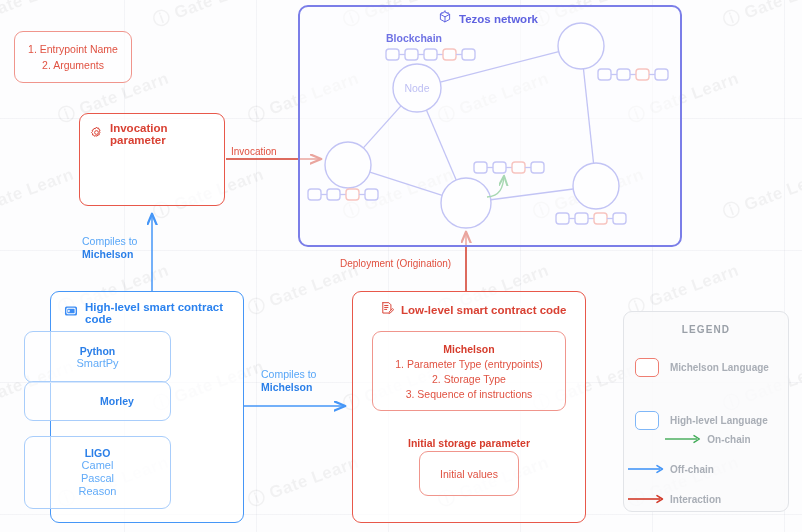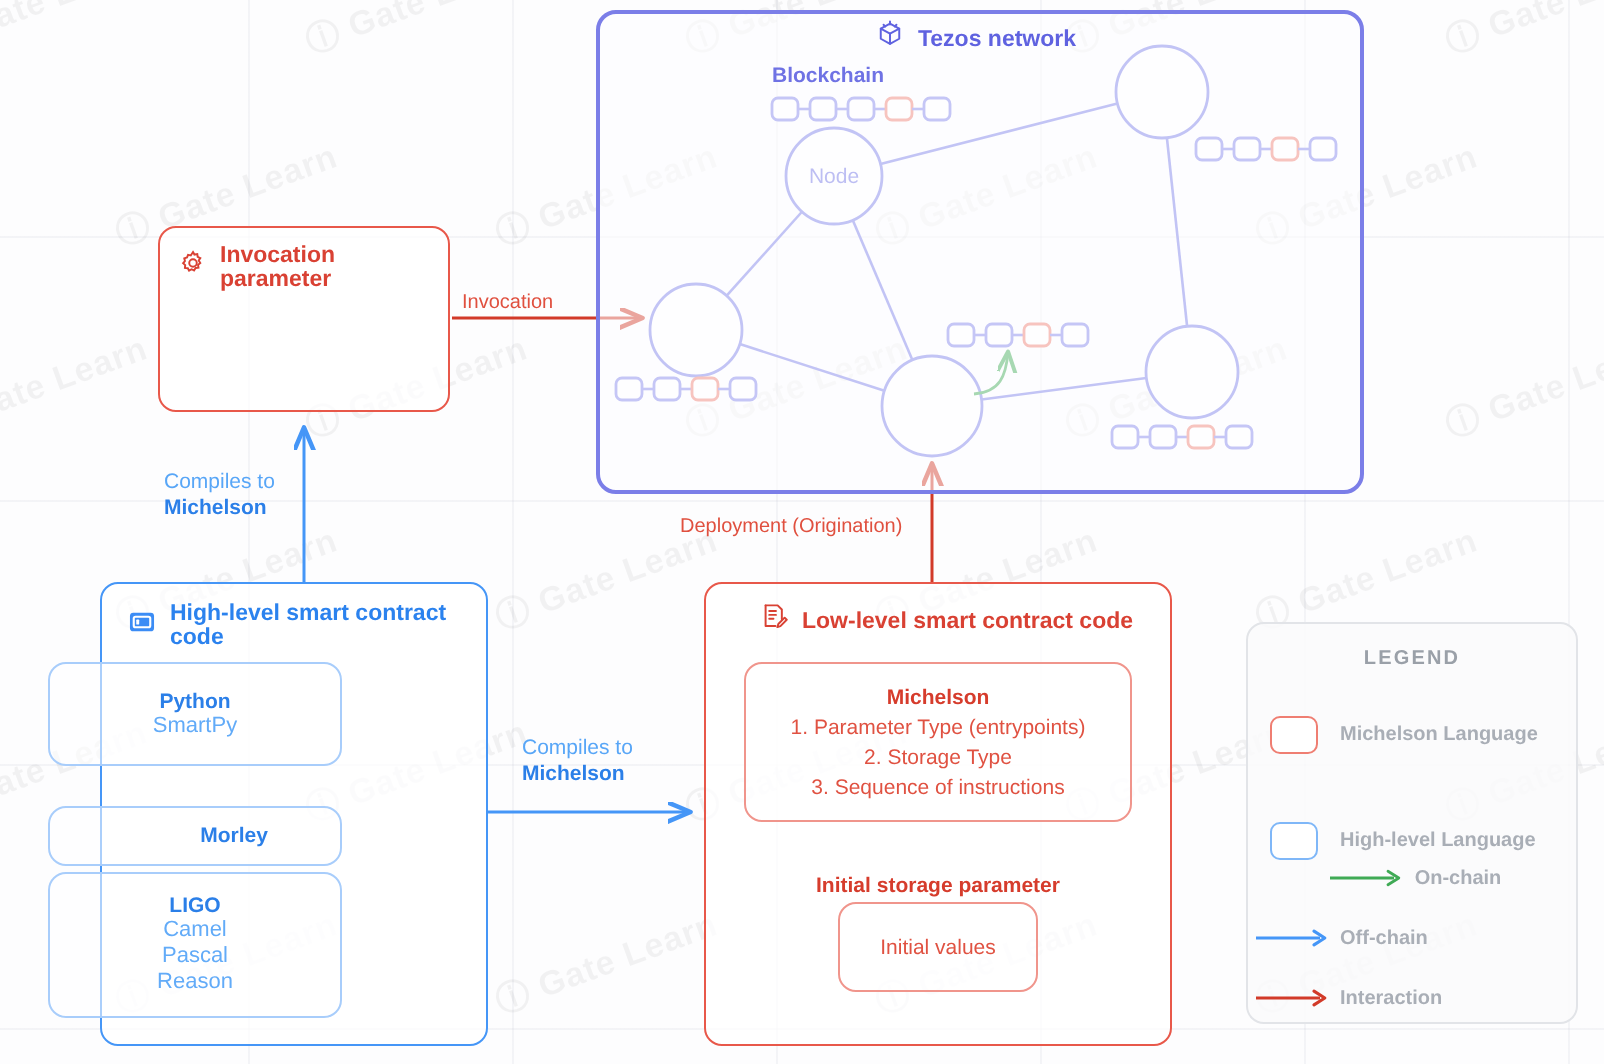--- a/index.html
+++ b/index.html
@@ -50,21 +50,21 @@
   #invocation-box .box-title{position:absolute;left:10px;top:8px;}
   #invocation-inner{position:absolute;left:14px;top:31px;width:118px;height:52px;
       display:flex;flex-direction:column;align-items:center;justify-content:center;gap:4px;}
 
   
   #highlevel-box{left:50px;top:291px;width:194px;height:232px;}
   #highlevel-box .box-title{position:absolute;left:13px;top:9px;}
   .hl-inner{position:absolute;left:24px;width:147px;
       display:flex;flex-direction:column;align-items:center;justify-content:center;}
   #hl-0{top:331px;height:52px;}
-  #hl-1{top:403px;height:30px;padding-left:39px;}
+  #hl-1{top:381px;height:40px;padding-left:39px;}
   #hl-2{top:436px;height:73px;}
   .hl-sub{color:#62abf8;font-size:11px;line-height:13px;}
 
   
   #lowlevel-box{left:352px;top:291px;width:234px;height:232px;}
   #lowlevel-box .box-title{position:absolute;left:27px;top:9px;}
   #michelson-inner{position:absolute;left:372px;top:331px;width:194px;height:80px;
       display:flex;flex-direction:column;align-items:center;justify-content:center;gap:3px;}
   #storage-label{position:absolute;left:352px;top:427px;width:234px;}
   #initial-values-inner{position:absolute;left:419px;top:451px;width:100px;height:45px;
@@ -242,20 +242,24 @@
     <div class="box-title">
       <span>
         <svg width="13" height="13" viewBox="0 0 20 20" fill="none" stroke="#d94133" stroke-width="1.5">
           <circle cx="10" cy="10" r="2.9"></circle>
           <path d="M10 1.6 L11.1 3.5 L13.3 3.1 L13.6 5.3 L15.6 6.2 L14.4 8.1 L15.6 10 L13.9 11.4 L14.2 13.6 L12 13.8 L10.8 15.7 L8.9 14.8 L7 15.9 L6 14 L3.8 13.8 L4 11.6 L2.4 10.2 L3.8 8.5 L3.3 6.4 L5.4 5.8 L6.2 3.7 L8.3 4.2 Z"></path>
         </svg>
       </span>
       <span class="title-red">Invocation parameter</span>
     </div>
   </div>
+  <div class="box inner-red" id="invocation-inner">
+    <div class="txt-red">1. Entrypoint Name</div>
+    <div class="txt-red">2. Arguments</div>
+  </div>
 
   <div class="box box-blue" id="highlevel-box">
     <div class="box-title">
       <span>
         <svg width="14" height="14" viewBox="0 0 20 20">
           <rect x="1.4" y="3.4" width="17.2" height="13.2" rx="2.4" fill="#3b8cf5"></rect>
           <rect x="4.1" y="6.2" width="11.8" height="7.6" rx="1.3" fill="none" stroke="#ffffff" stroke-width="1.5"></rect>
           <rect x="5.9" y="8.2" width="2.1" height="3.6" rx=".6" fill="#ffffff"></rect>
         </svg>
       </span>

